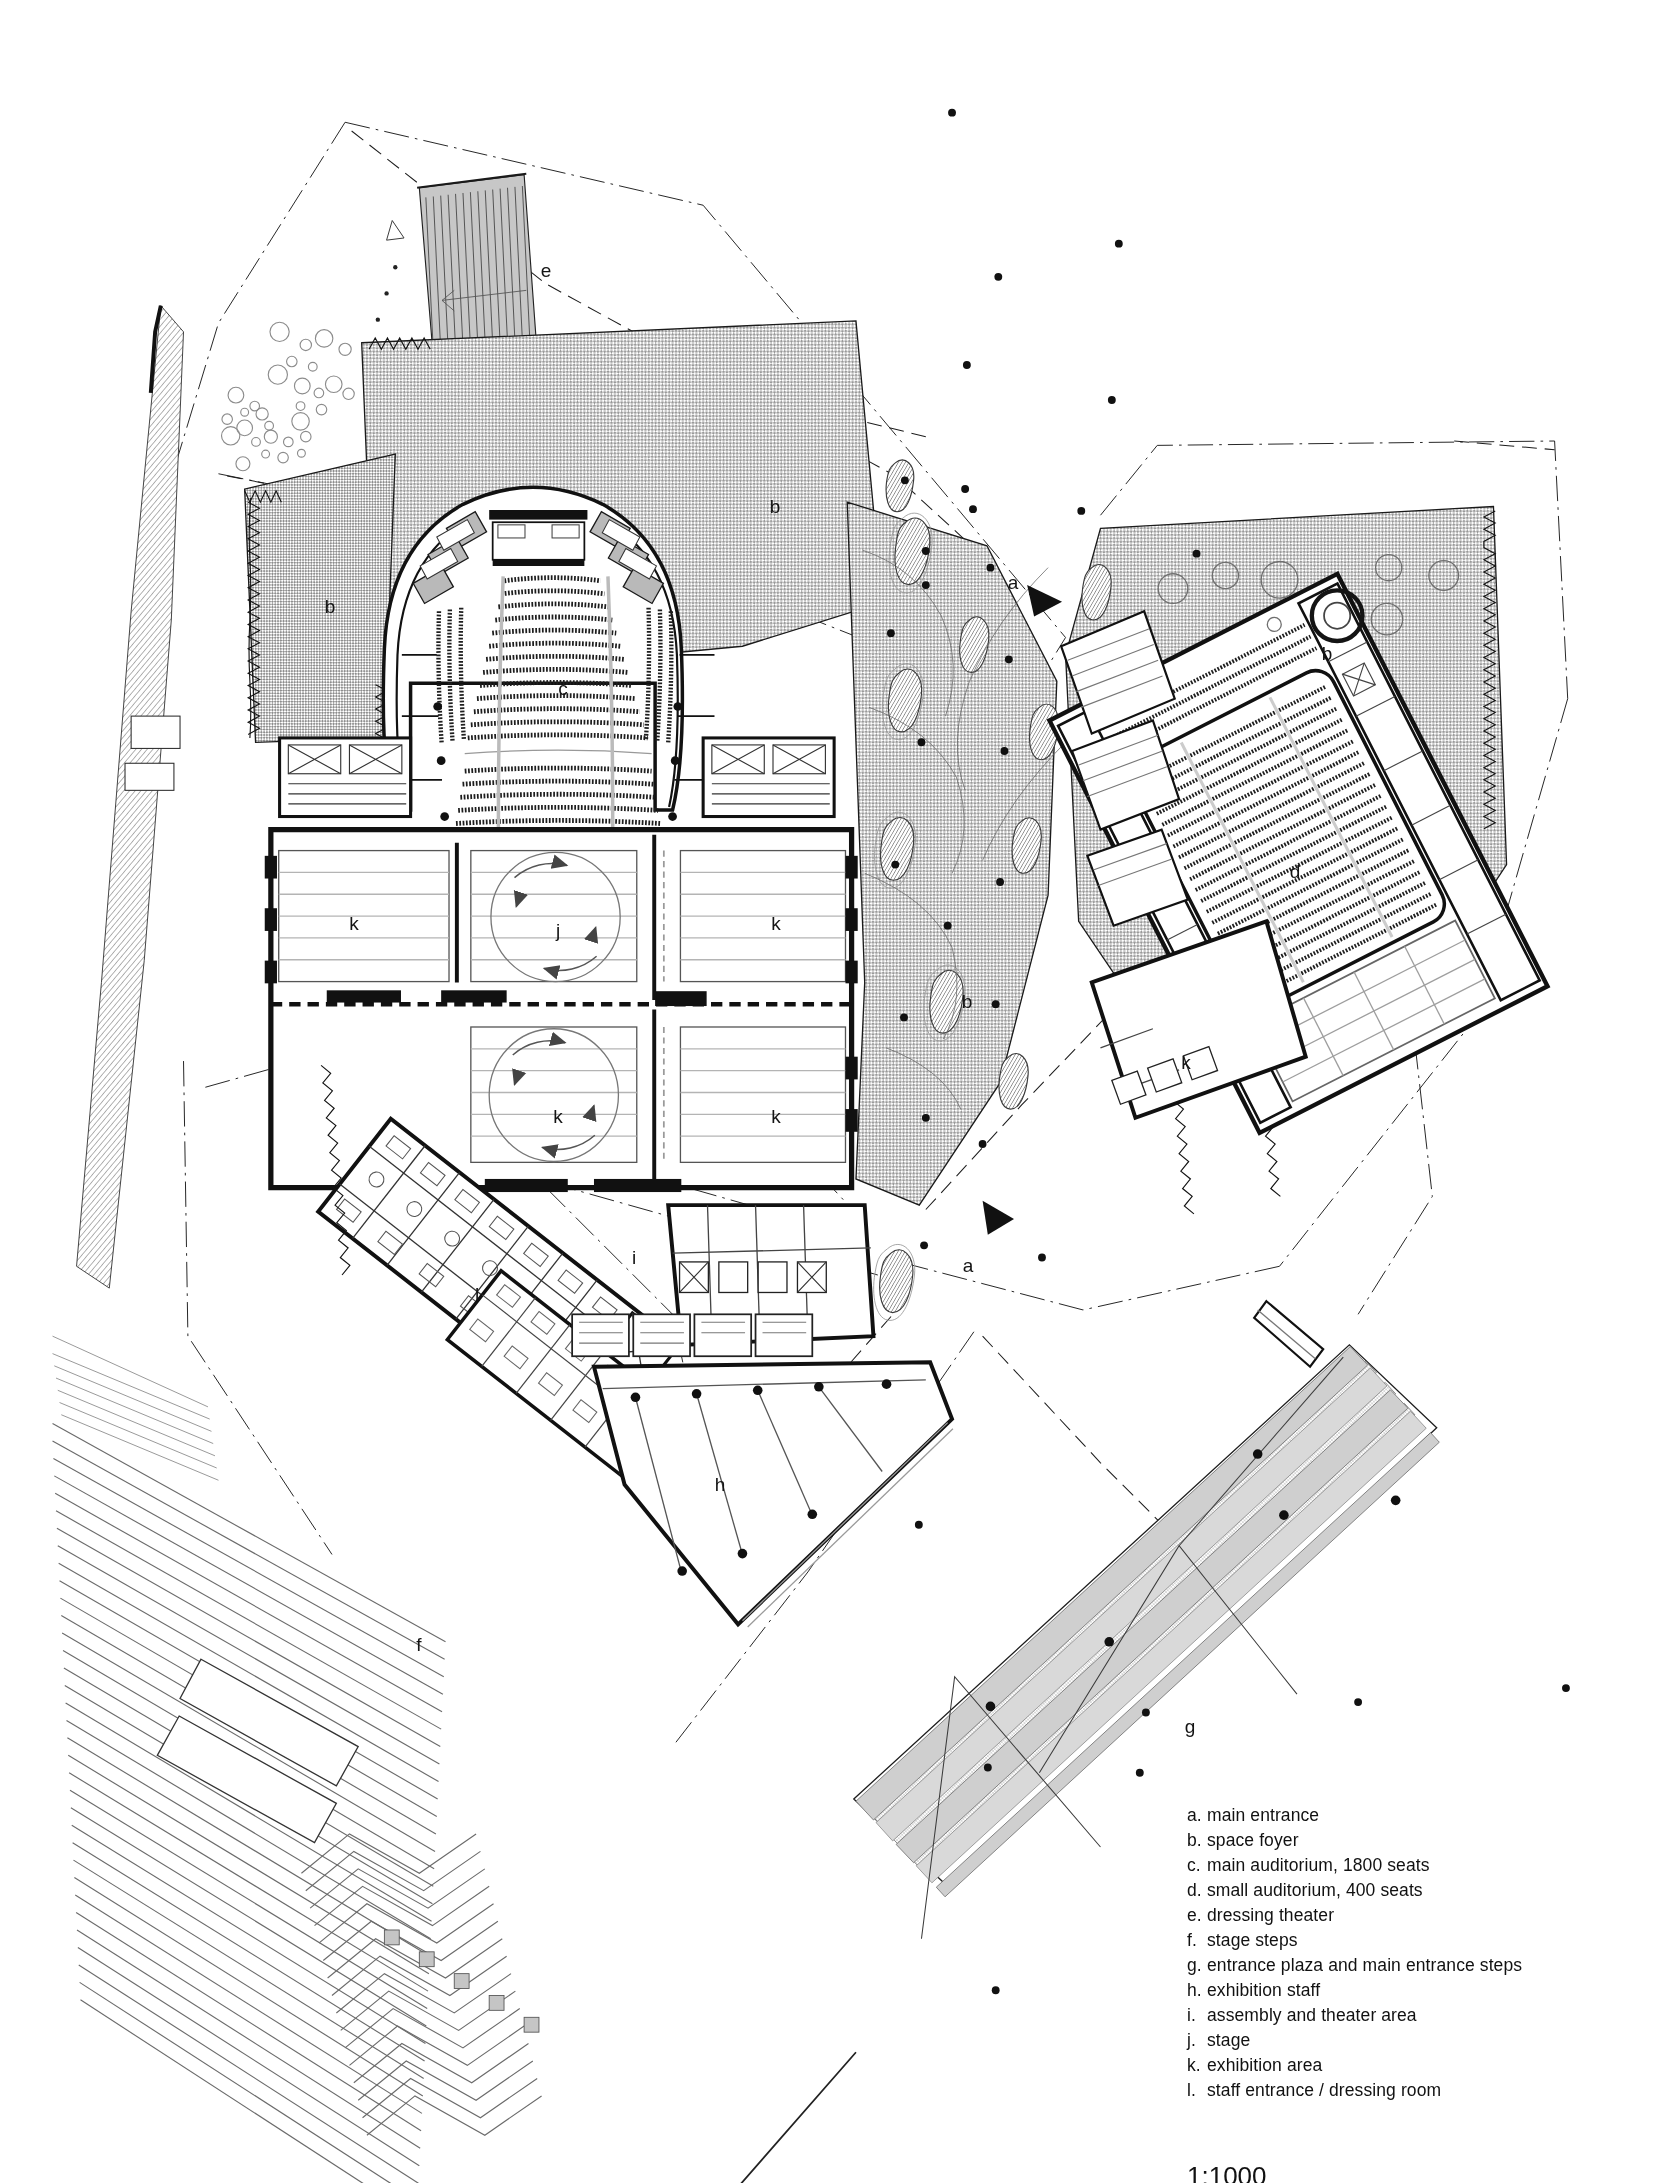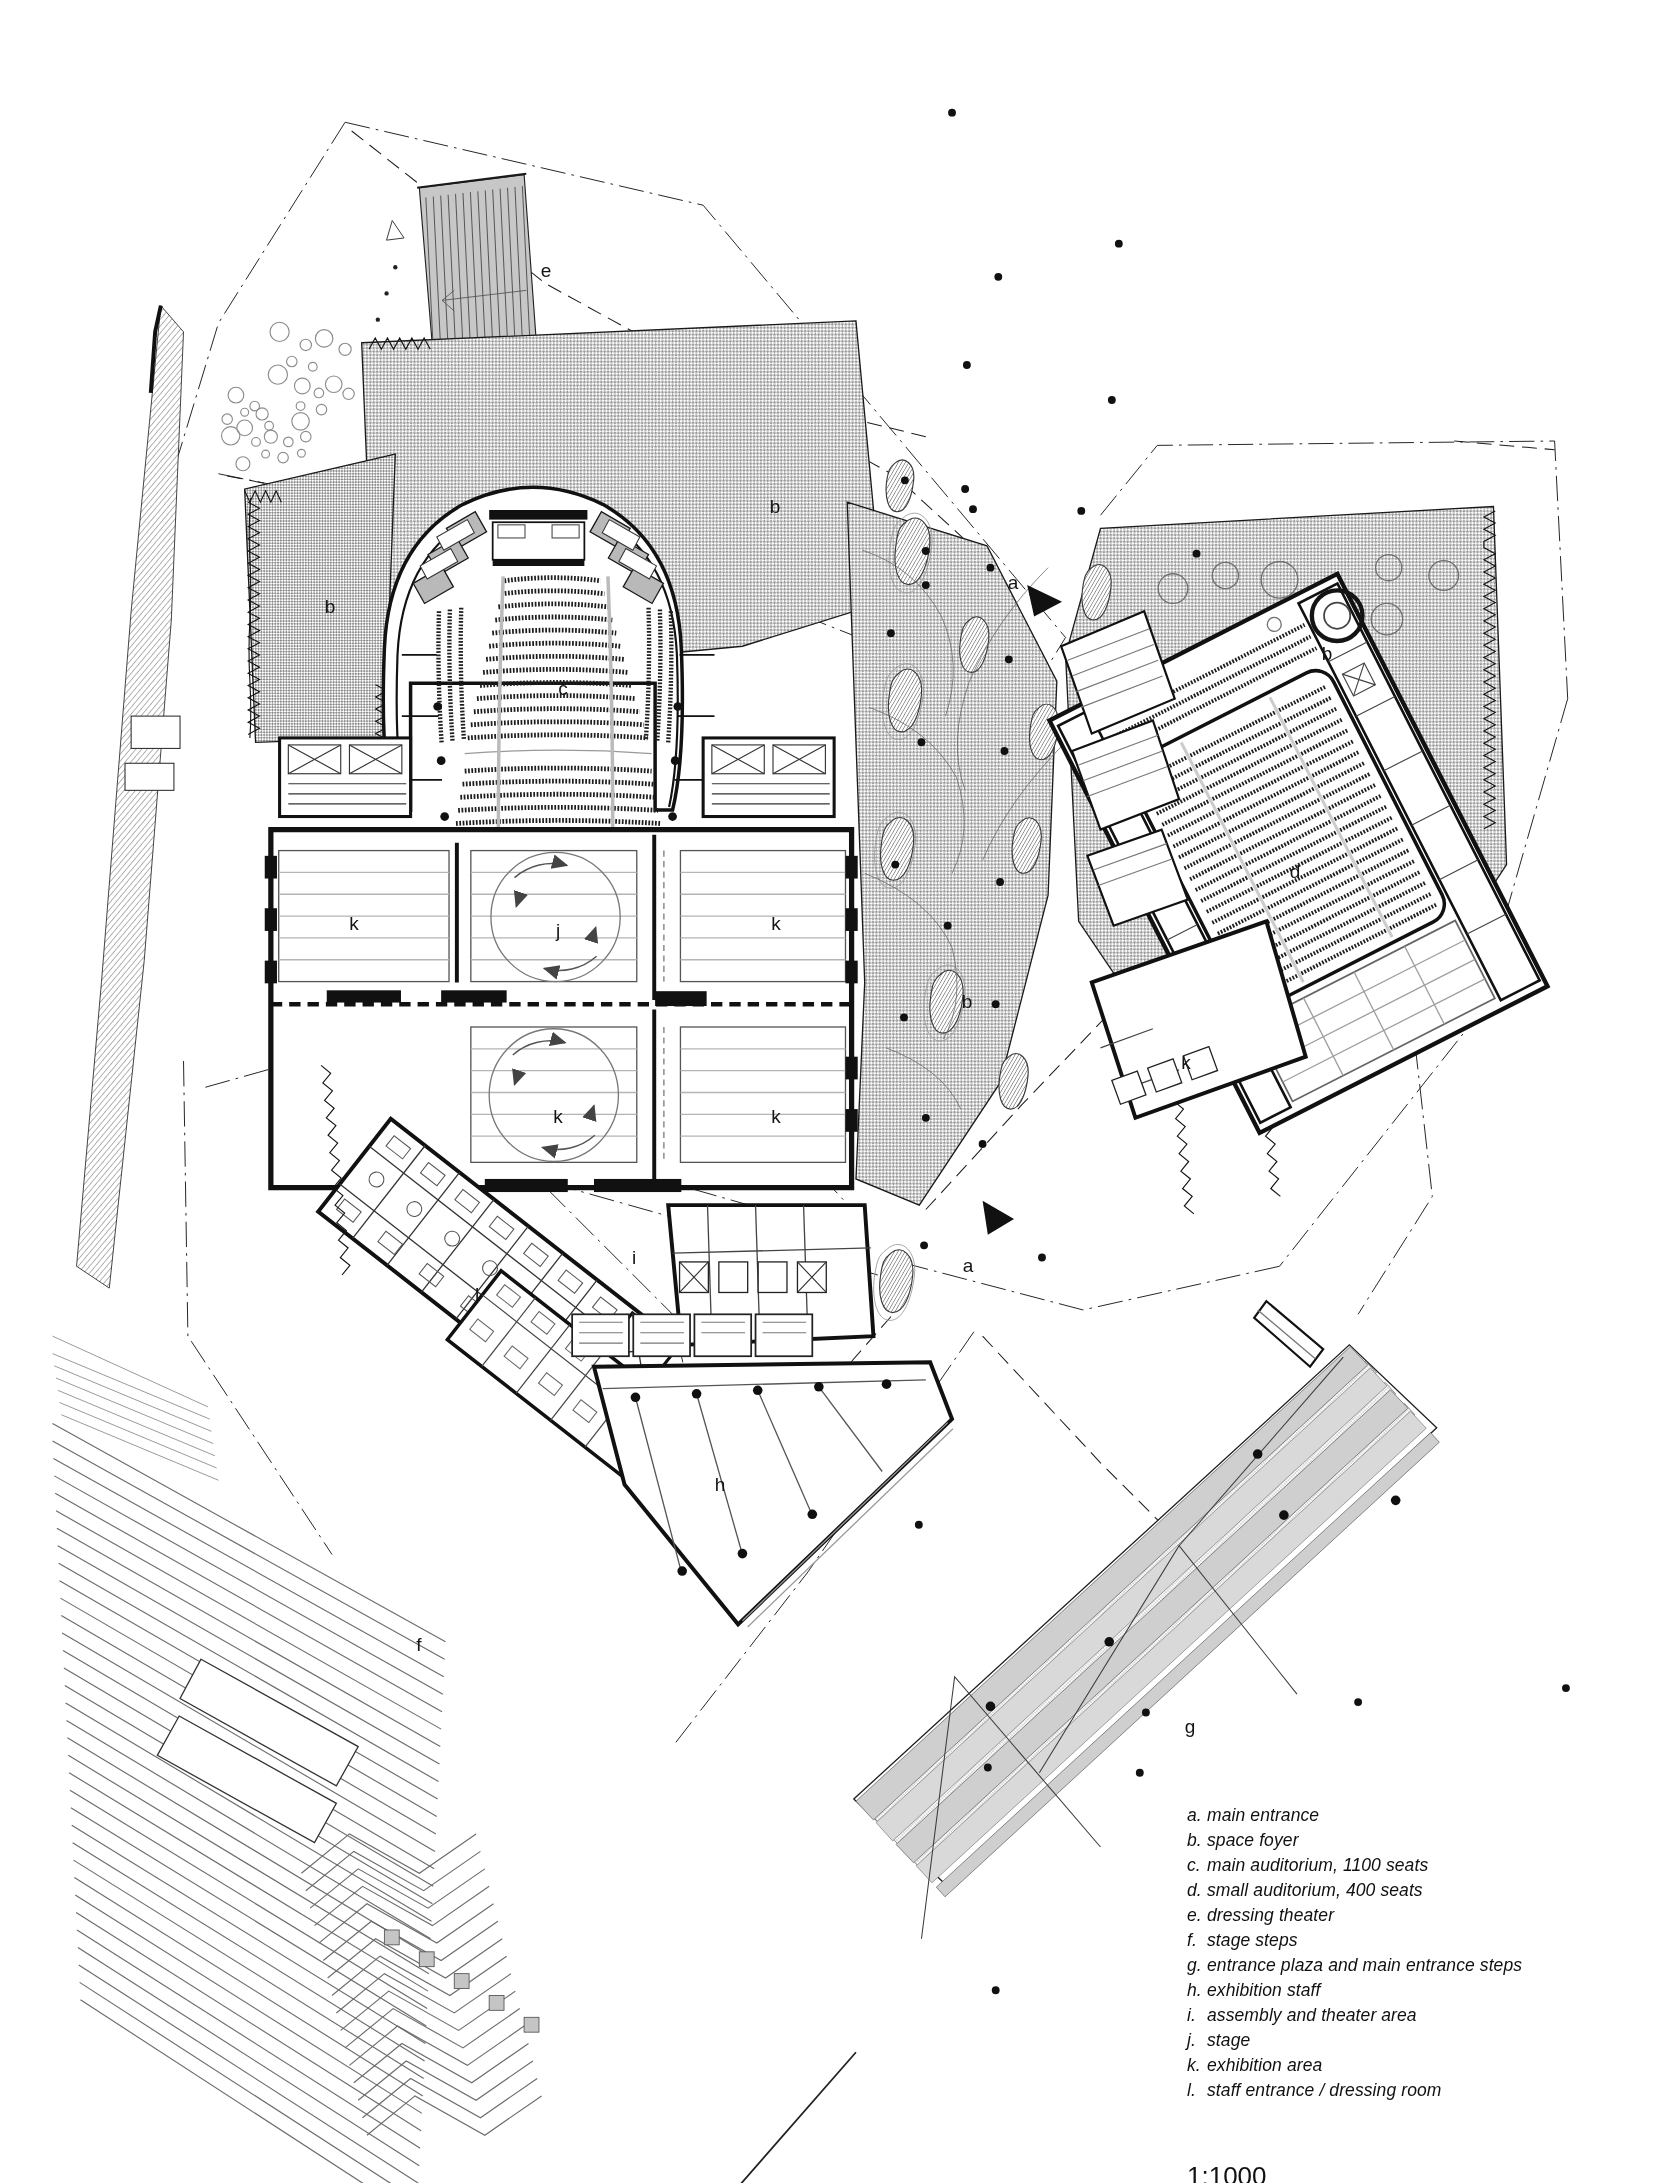--- a/index.html
+++ b/index.html
@@ -10,21 +10,21 @@
   }
   #sheet{position:absolute;inset:0;background:#fff;}
   svg{position:absolute;top:0;left:0;width:1677px;height:2371px;overflow:visible;}
 
   
   #legend{
     position:absolute;left:1187px;top:1803px;
     font-size:17.5px;line-height:25px;letter-spacing:0.1px;color:#111;
     white-space:nowrap;
   }
-  #legend .row{display:block;font-style:italic;}
+  #legend .row{display:block;}
   #legend .key{display:inline-block;width:20px;}
   #titleblock{
     position:absolute;left:1187px;top:2157px;
     font-size:26px;line-height:38px;color:#111;white-space:nowrap;
   }
   
   .lbl{
     position:absolute;font-size:19px;color:#141414;
     font-family:"Liberation Sans", sans-serif;
     transform:translate(-50%,-50%);pointer-events:none;
@@ -892,21 +892,21 @@
 <div class="lbl" style="left:634px;top:1258px;">i</div>
 <div class="lbl" style="left:968px;top:1266px;">a</div>
 <div class="lbl" style="left:477px;top:1295px;">l</div>
 <div class="lbl" style="left:720px;top:1485px;">h</div>
 <div class="lbl" style="left:419px;top:1645px;">f</div>
 <div class="lbl" style="left:1190px;top:1727px;">g</div>
 
 <div id="legend">
   <span class="row"><span class="key">a.</span><span>main entrance</span></span>
   <span class="row"><span class="key">b.</span><span>space foyer</span></span>
-  <span class="row"><span class="key">c.</span><span>main auditorium, 1100 seats</span></span>
+  <span class="row"><span class="key">c.</span><span>main auditorium, 1800 seats</span></span>
   <span class="row"><span class="key">d.</span><span>small auditorium, 400 seats</span></span>
   <span class="row"><span class="key">e.</span><span>dressing theater</span></span>
   <span class="row"><span class="key">f.</span><span>stage steps</span></span>
   <span class="row"><span class="key">g.</span><span>entrance plaza and main entrance steps</span></span>
   <span class="row"><span class="key">h.</span><span>exhibition staff</span></span>
   <span class="row"><span class="key">i.</span><span>assembly and theater area</span></span>
   <span class="row"><span class="key">j.</span><span>stage</span></span>
   <span class="row"><span class="key">k.</span><span>exhibition area</span></span>
   <span class="row"><span class="key">l.</span><span>staff entrance / dressing room</span></span>
 </div>

